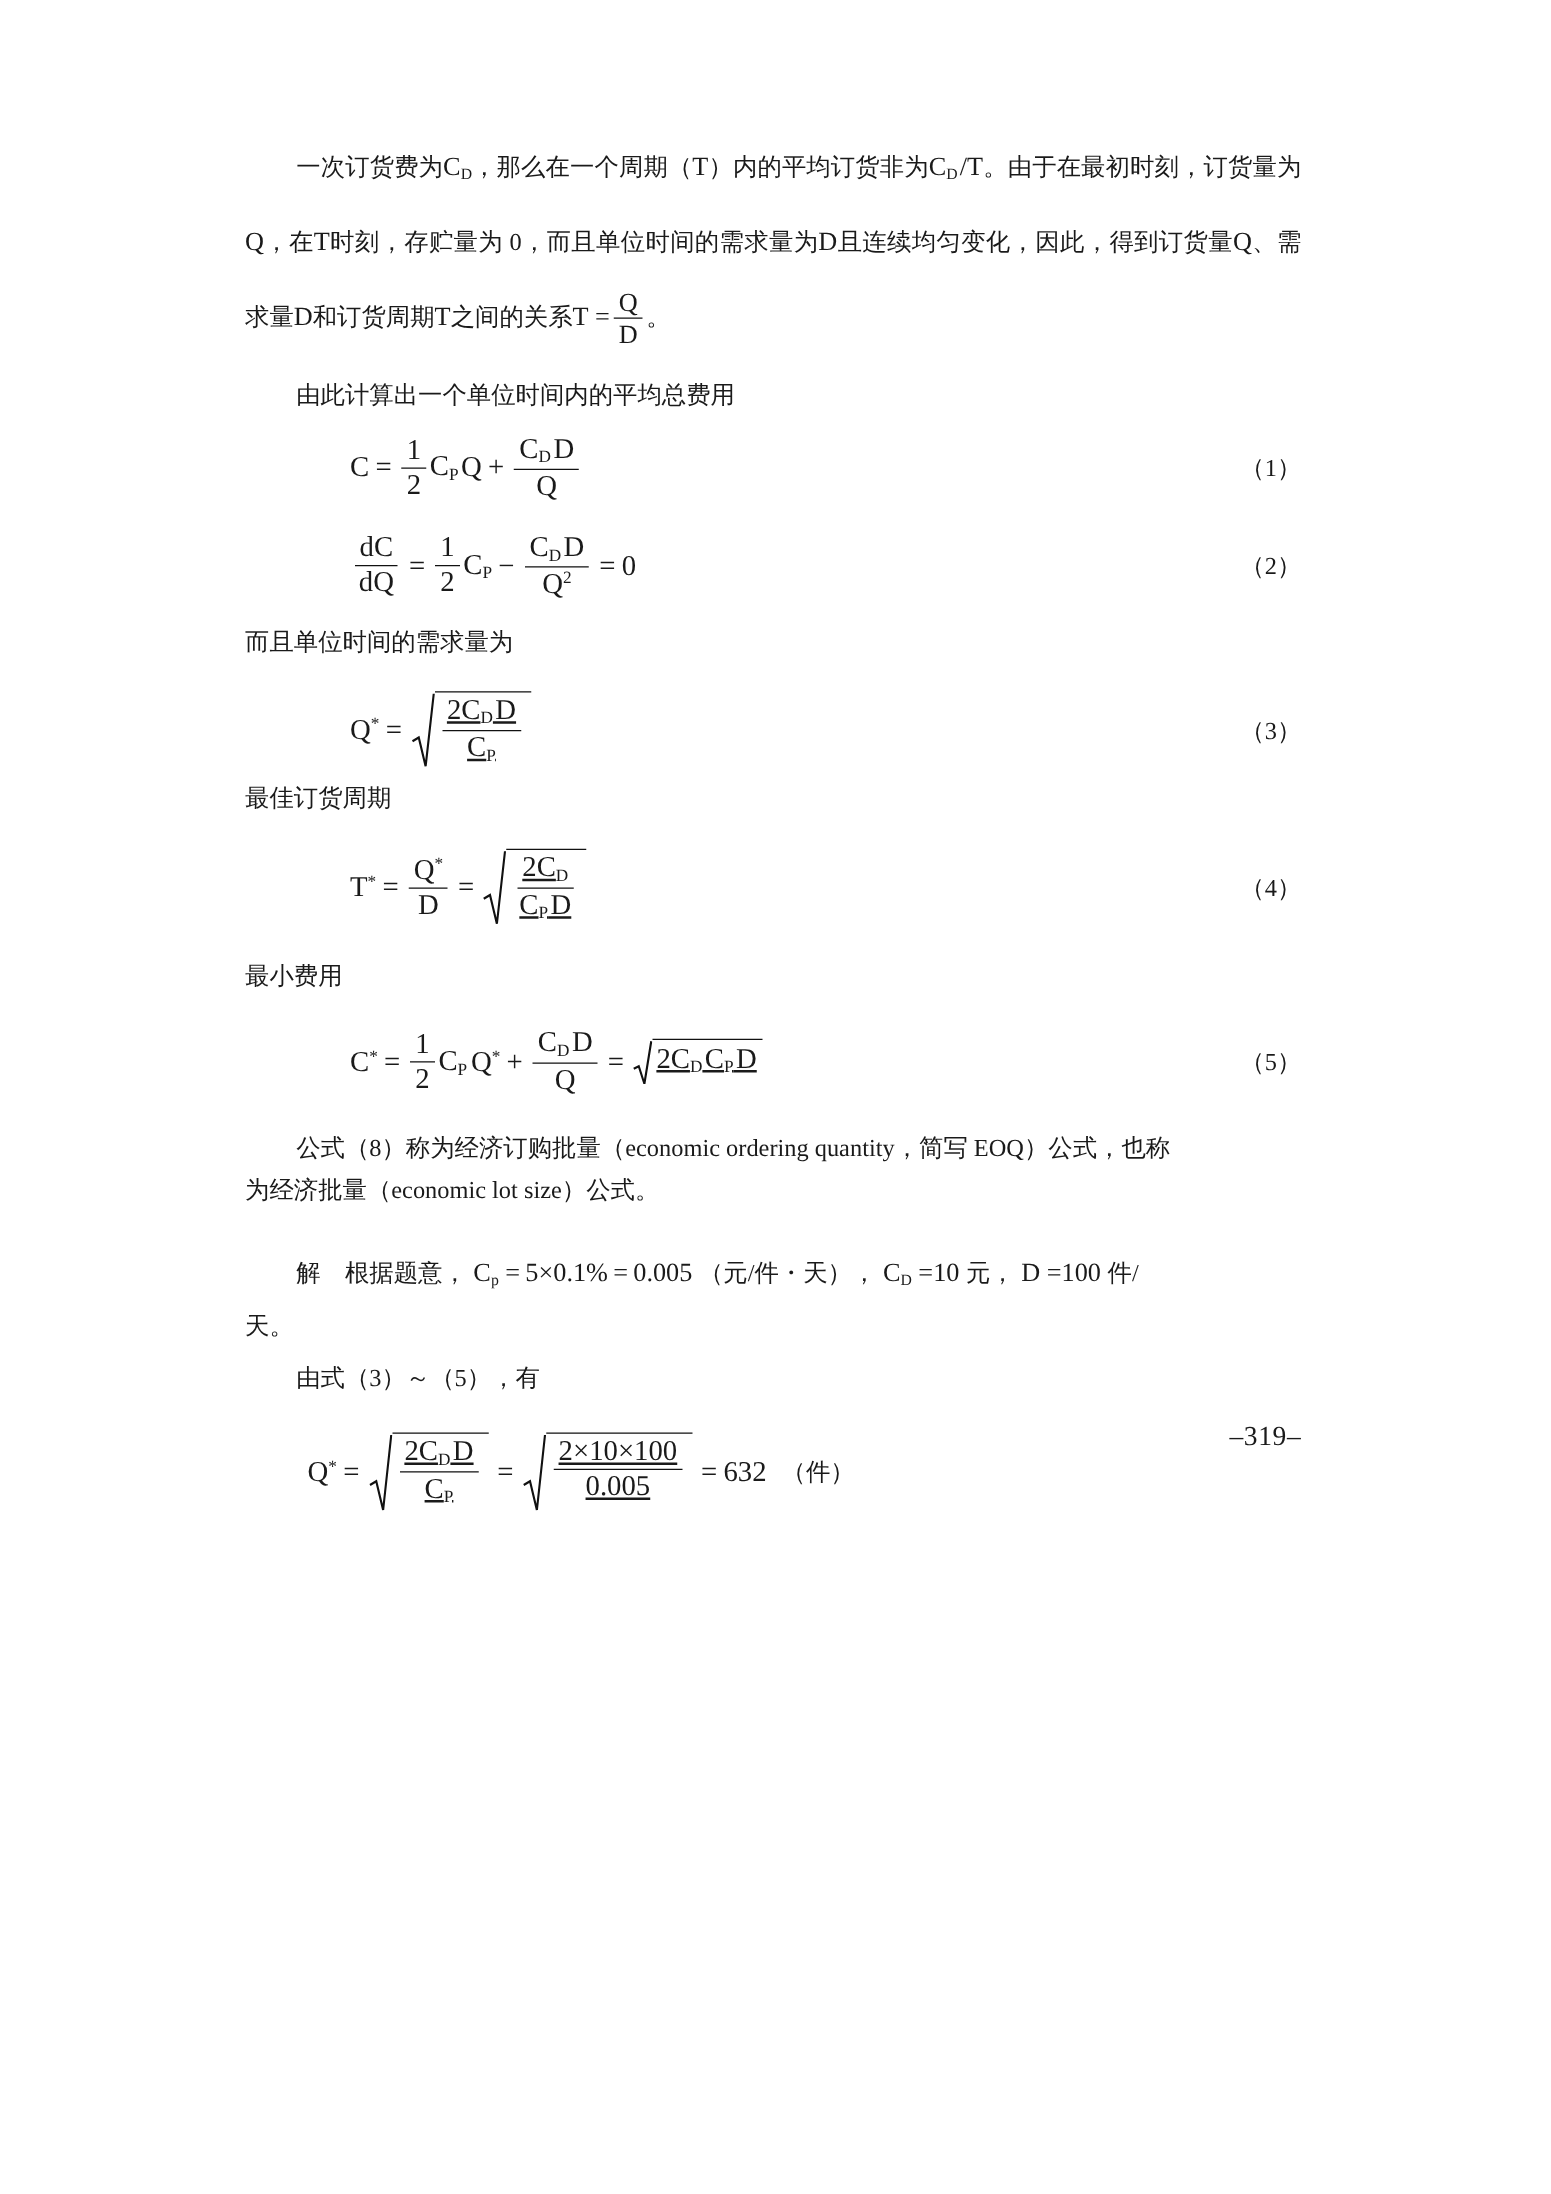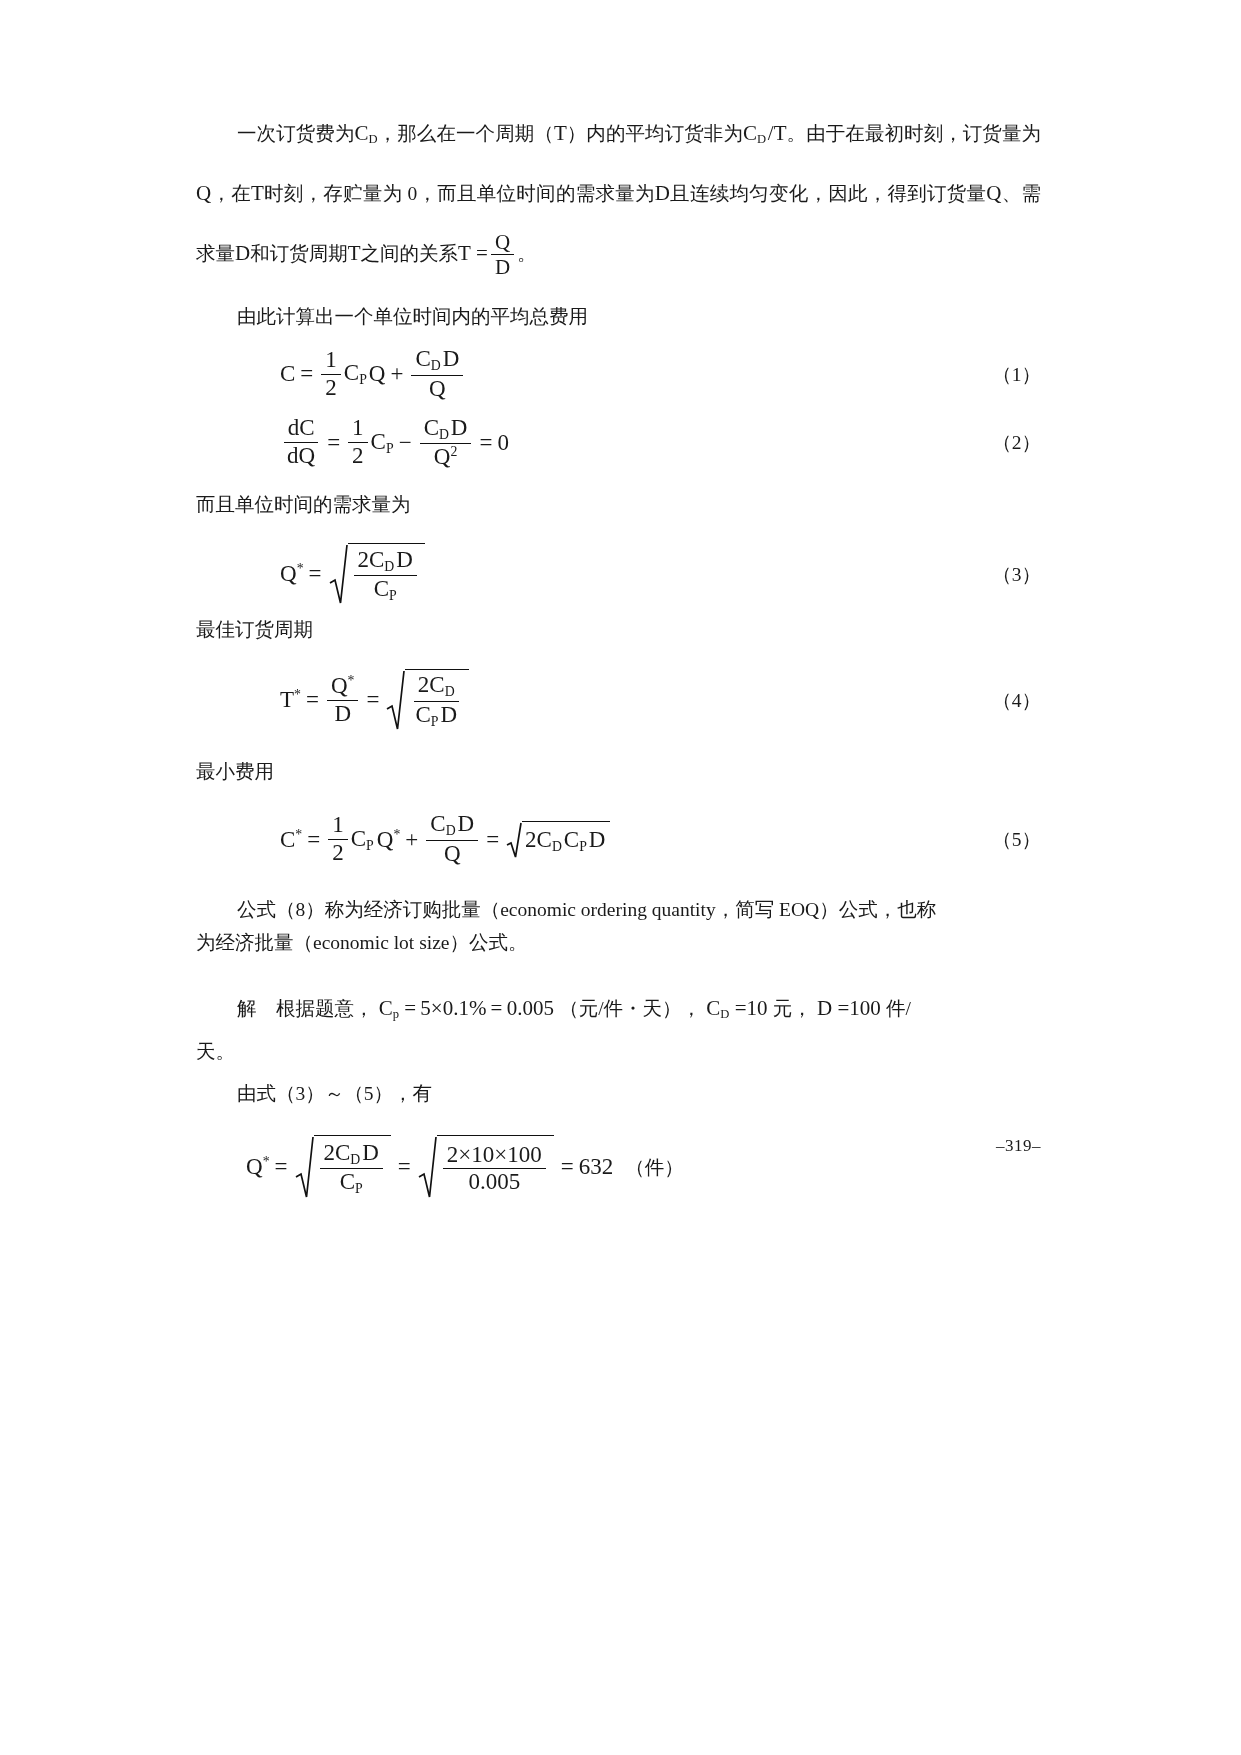--- a/index.html
+++ b/index.html
@@ -101,32 +101,33 @@
   .sqrt > .radical {
     display: flex;
     align-items: flex-end;
     font-size: 1em;
   }
   .sqrt > .radical svg { display: block; }
   .sqrt > .radicand {
     border-top: 1.3px solid #111;
     padding: 2px 5px 0 3px;
     display: flex;
-    align-items: center;
+    align-items: flex-start;
+    text-decoration: underline;
   }
 
   sub.s { font-size: 0.6em; vertical-align: -0.27em; }
   sup.s { font-size: 0.6em; vertical-align: 0.55em; }
 
   
   .folio {
     position: absolute;
     right: 0;
     top: 1136px;
-    font-size: 17px;
+    font-size: 22px;
     letter-spacing: 0.5px;
   }
 </style>
 </head>
 <body>
 
 <div class="page">
   <div class="content">
 
     <div class="para loose">
@@ -154,21 +155,21 @@
         <span class="op">+</span>
         <span class="frac">
             <span class="num">C<sub class="s">D</sub> D</span>
             <span class="den">Q</span>
           </span>
       </div>
       <span class="eqnum">（1）</span>
     </div>
 
 
-    <div class="eqrow" style="margin-top:14px;padding-left:84px">
+    <div class="eqrow" style="margin-top:24px;padding-left:84px">
       <div class="eqbody">
         <span class="frac">
             <span class="num">dC</span>
             <span class="den">dQ</span>
           </span>
         <span class="op">=</span>
         <span class="frac">
             <span class="num">1</span>
             <span class="den">2</span>
           </span>

